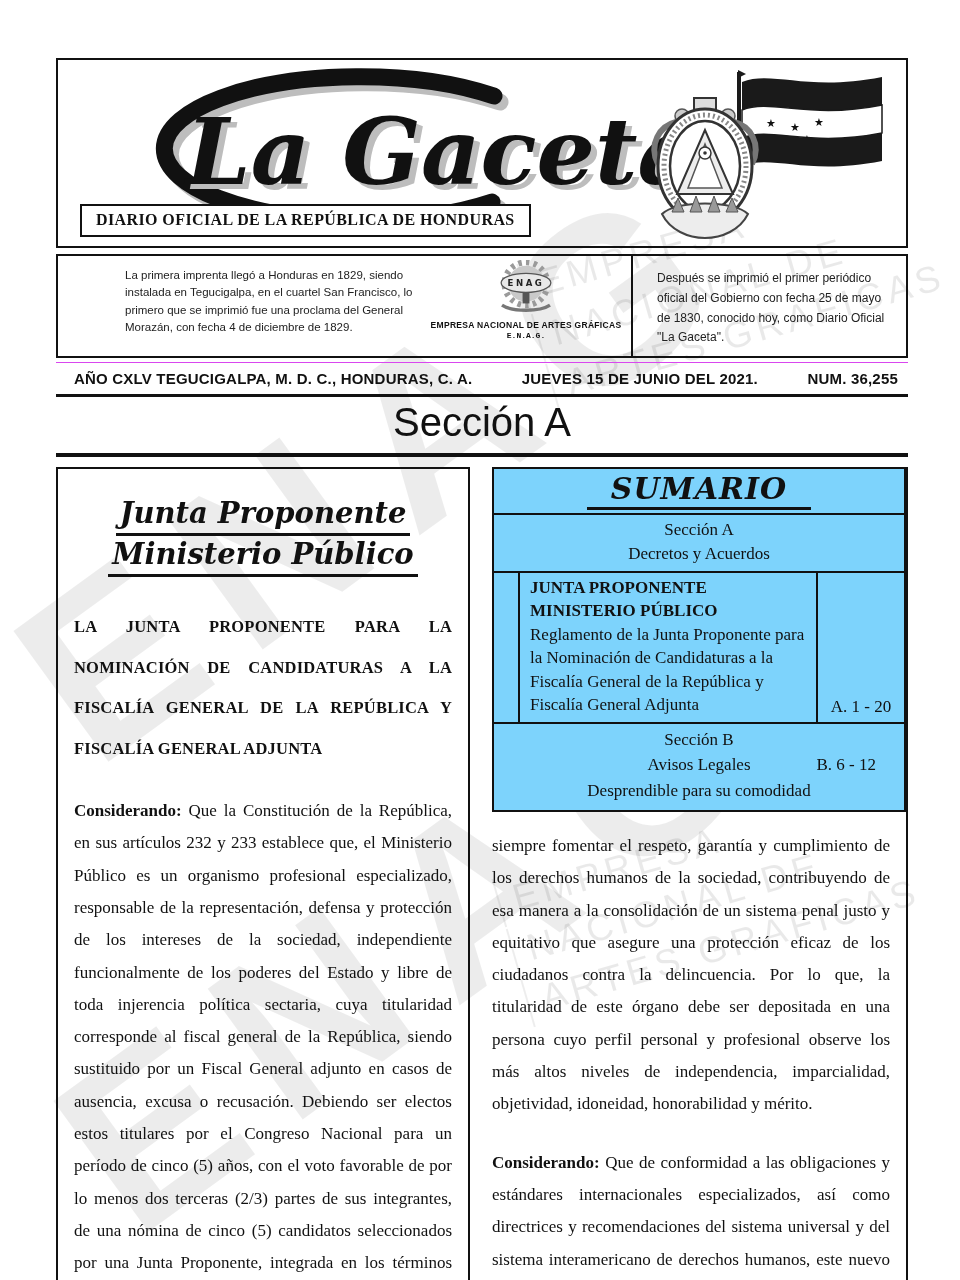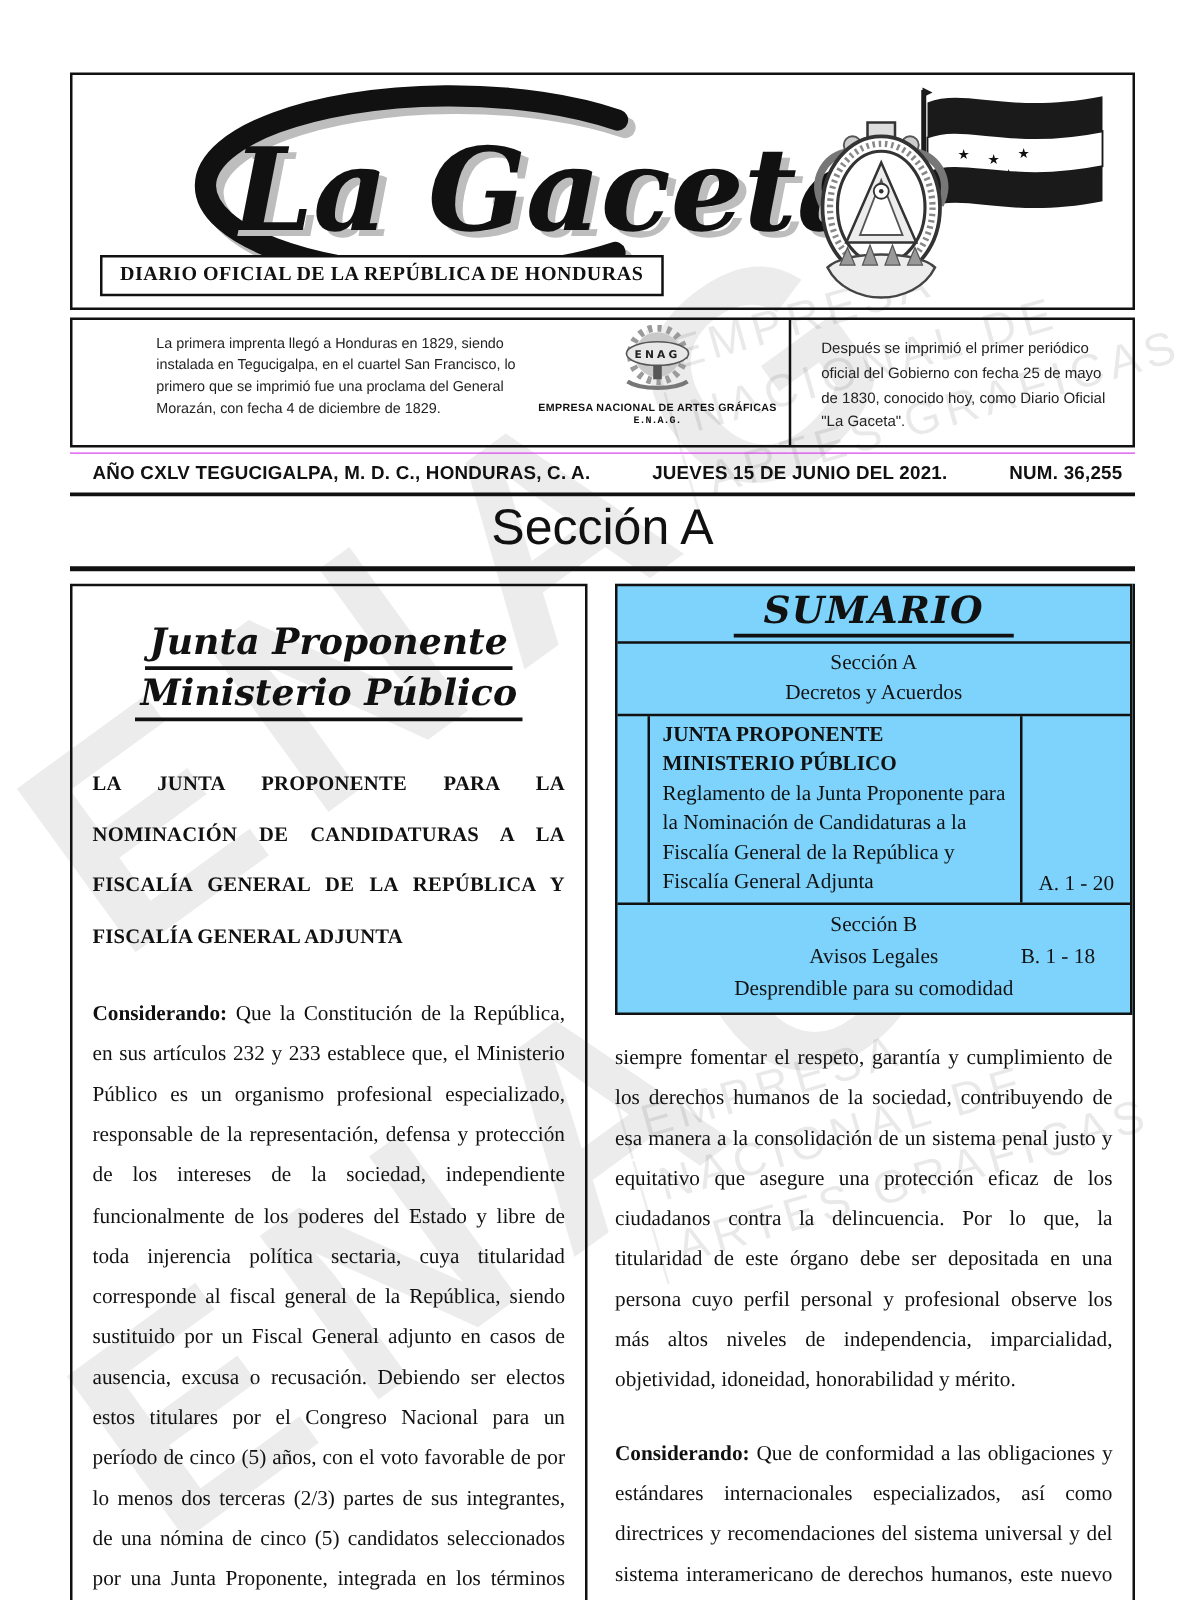--- a/index.html
+++ b/index.html
@@ -226,21 +226,21 @@
               <div class="entry-org">JUNTA PROPONENTE</div>
               <div class="entry-org">MINISTERIO PÚBLICO</div>
               <div>Reglamento de la Junta Proponente para la Nominación de Candidaturas a la Fiscalía General de la República y Fiscalía General Adjunta</div>
             </div>
             <div class="entry-pages">A. 1 - 20</div>
           </div>
           <div class="sumario-secb">
             <div>Sección B</div>
             <div class="secb-row">
               <span>Avisos Legales</span>
-              <span class="secb-pages">B.  1 - 18</span>
+              <span class="secb-pages">B.  6 - 12</span>
             </div>
             <div>Desprendible para su comodidad</div>
           </div>
         </div>
 
         <div class="rc-text">
           <p class="body-par">
             <span>siempre fomentar el respeto, garantía y cumplimiento de los derechos humanos de la sociedad, contribuyendo de esa manera a la consolidación de un sistema penal justo y equitativo que asegure una protección eficaz de los ciudadanos contra la delincuencia. Por lo que, la titularidad de este órgano debe ser depositada en una persona cuyo perfil personal y profesional observe los más altos niveles de independencia, imparcialidad, objetividad, idoneidad, honorabilidad y mérito.</span>
           </p>
           <p class="body-par">

